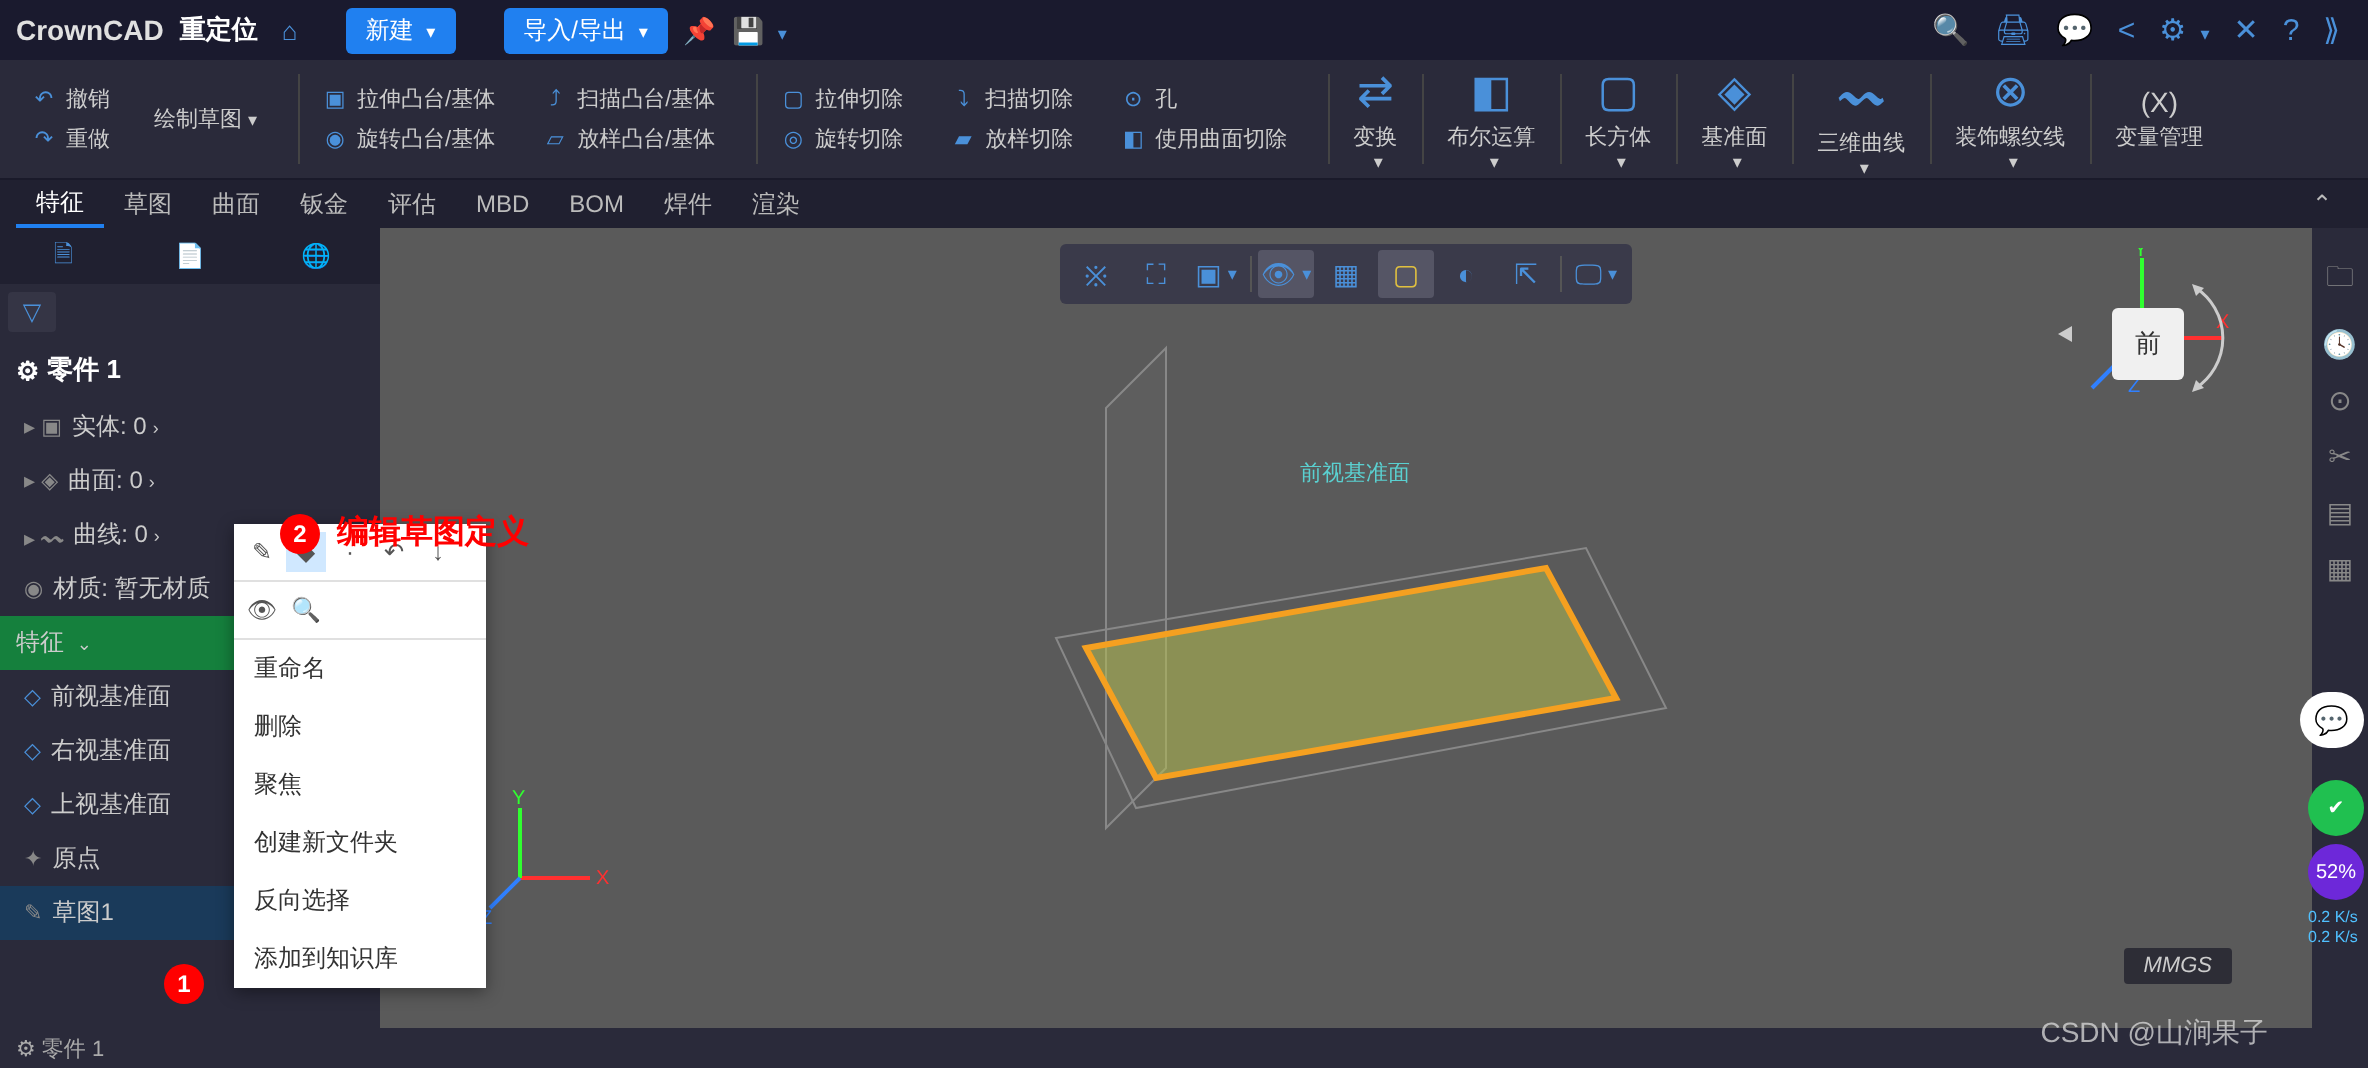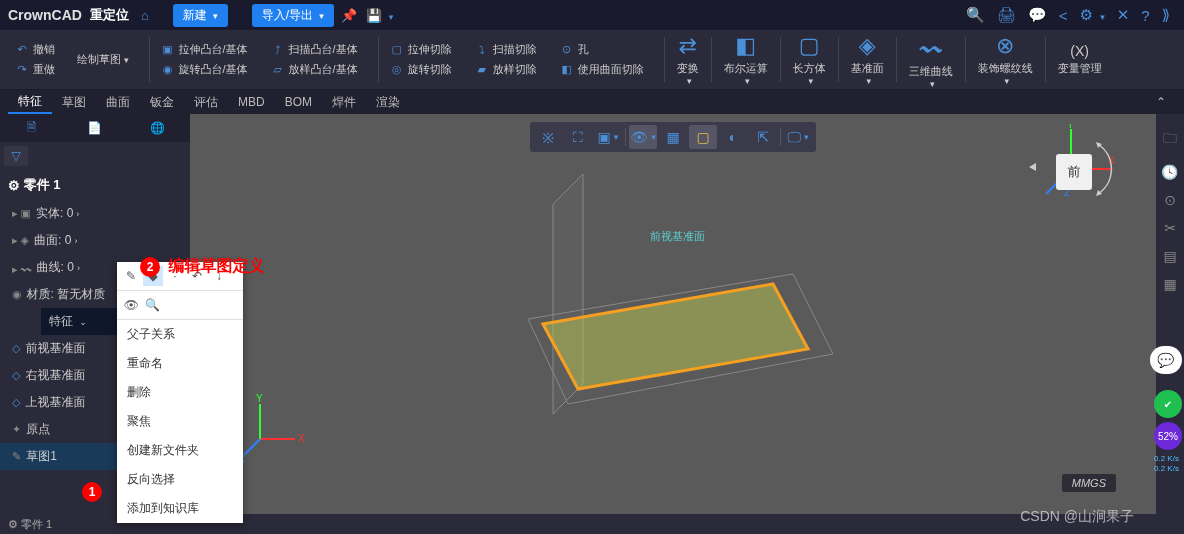--- a/index.html
+++ b/index.html
@@ -32,21 +32,21 @@
     
     .sidebar { width: 190px; background: #2a2a3a; color: #ccc; font-size: 12px; display: flex; flex-direction: column; }
     .side-tabs { display: flex; height: 28px; background: #202030; align-items: center; }
     .side-tab { flex: 1; text-align: center; padding: 4px; cursor: pointer; color: #4a90d9; }
     .side-filter { padding: 4px; }
     .filter-btn { width: 24px; height: 20px; background: #353545; border-radius: 2px; display: flex; align-items: center; justify-content: center; color: #4a90d9; cursor: pointer; }
     .tree-header { padding: 6px 8px; font-weight: bold; color: #fff; font-size: 13px; display: flex; align-items: center; }
     .tree-item { padding: 5px 12px; display: flex; align-items: center; cursor: pointer; }
     .tree-icon { margin-right: 5px; color: #888; font-size: 11px; }
     .tree-item.highlight { background: #1a3a5a; }
-    .tree-section { padding: 5px 8px; background: #0f172a; cursor: pointer; margin-left: 41px; }
+    .tree-section { padding: 5px 8px; background: #15803d; cursor: pointer; }
     
     .viewport { flex: 1; background: #5a5a5a; position: relative; overflow: hidden; }
     .view-toolbar { position: absolute; top: 8px; left: 50%; transform: translateX(-50%); background: #3a3a4a; border-radius: 3px; display: flex; align-items: center; padding: 3px; z-index: 10; }
     .vt-btn { width: 28px; height: 24px; display: flex; align-items: center; justify-content: center; cursor: pointer; color: #4a90d9; margin: 0 1px; border-radius: 2px; font-size: 14px; }
     .vt-btn.active { background: #555565; }
     .vt-sep { width: 1px; height: 18px; background: #555; margin: 0 2px; }
     
     .scene { position: absolute; left: 50%; top: 50%; transform: translate(-50%, -50%); }
     .plane-label { position: absolute; color: #5ad0d0; font-size: 11px; }
     
@@ -380,21 +380,20 @@
     <span class="ctx-tool">✎</span>
     <span class="ctx-tool active">◆</span>
     <span class="ctx-tool">·</span>
     <span class="ctx-tool">↶</span>
     <span class="ctx-tool">↓</span>
   </div>
   <div class="ctx-row2">
     <span class="ctx-tool">👁</span>
     <span class="ctx-tool">🔍</span>
   </div>
-  <div class="ctx-item">父子关系</div>
   <div class="ctx-item">重命名</div>
   <div class="ctx-item">删除</div>
   <div class="ctx-item">聚焦</div>
   <div class="ctx-item">创建新文件夹</div>
   <div class="ctx-item">反向选择</div>
   <div class="ctx-item">添加到知识库</div>
 </div>
 
 <div class="callout" style="left:82px;top:482px">
   <span class="callout-num">1</span>

